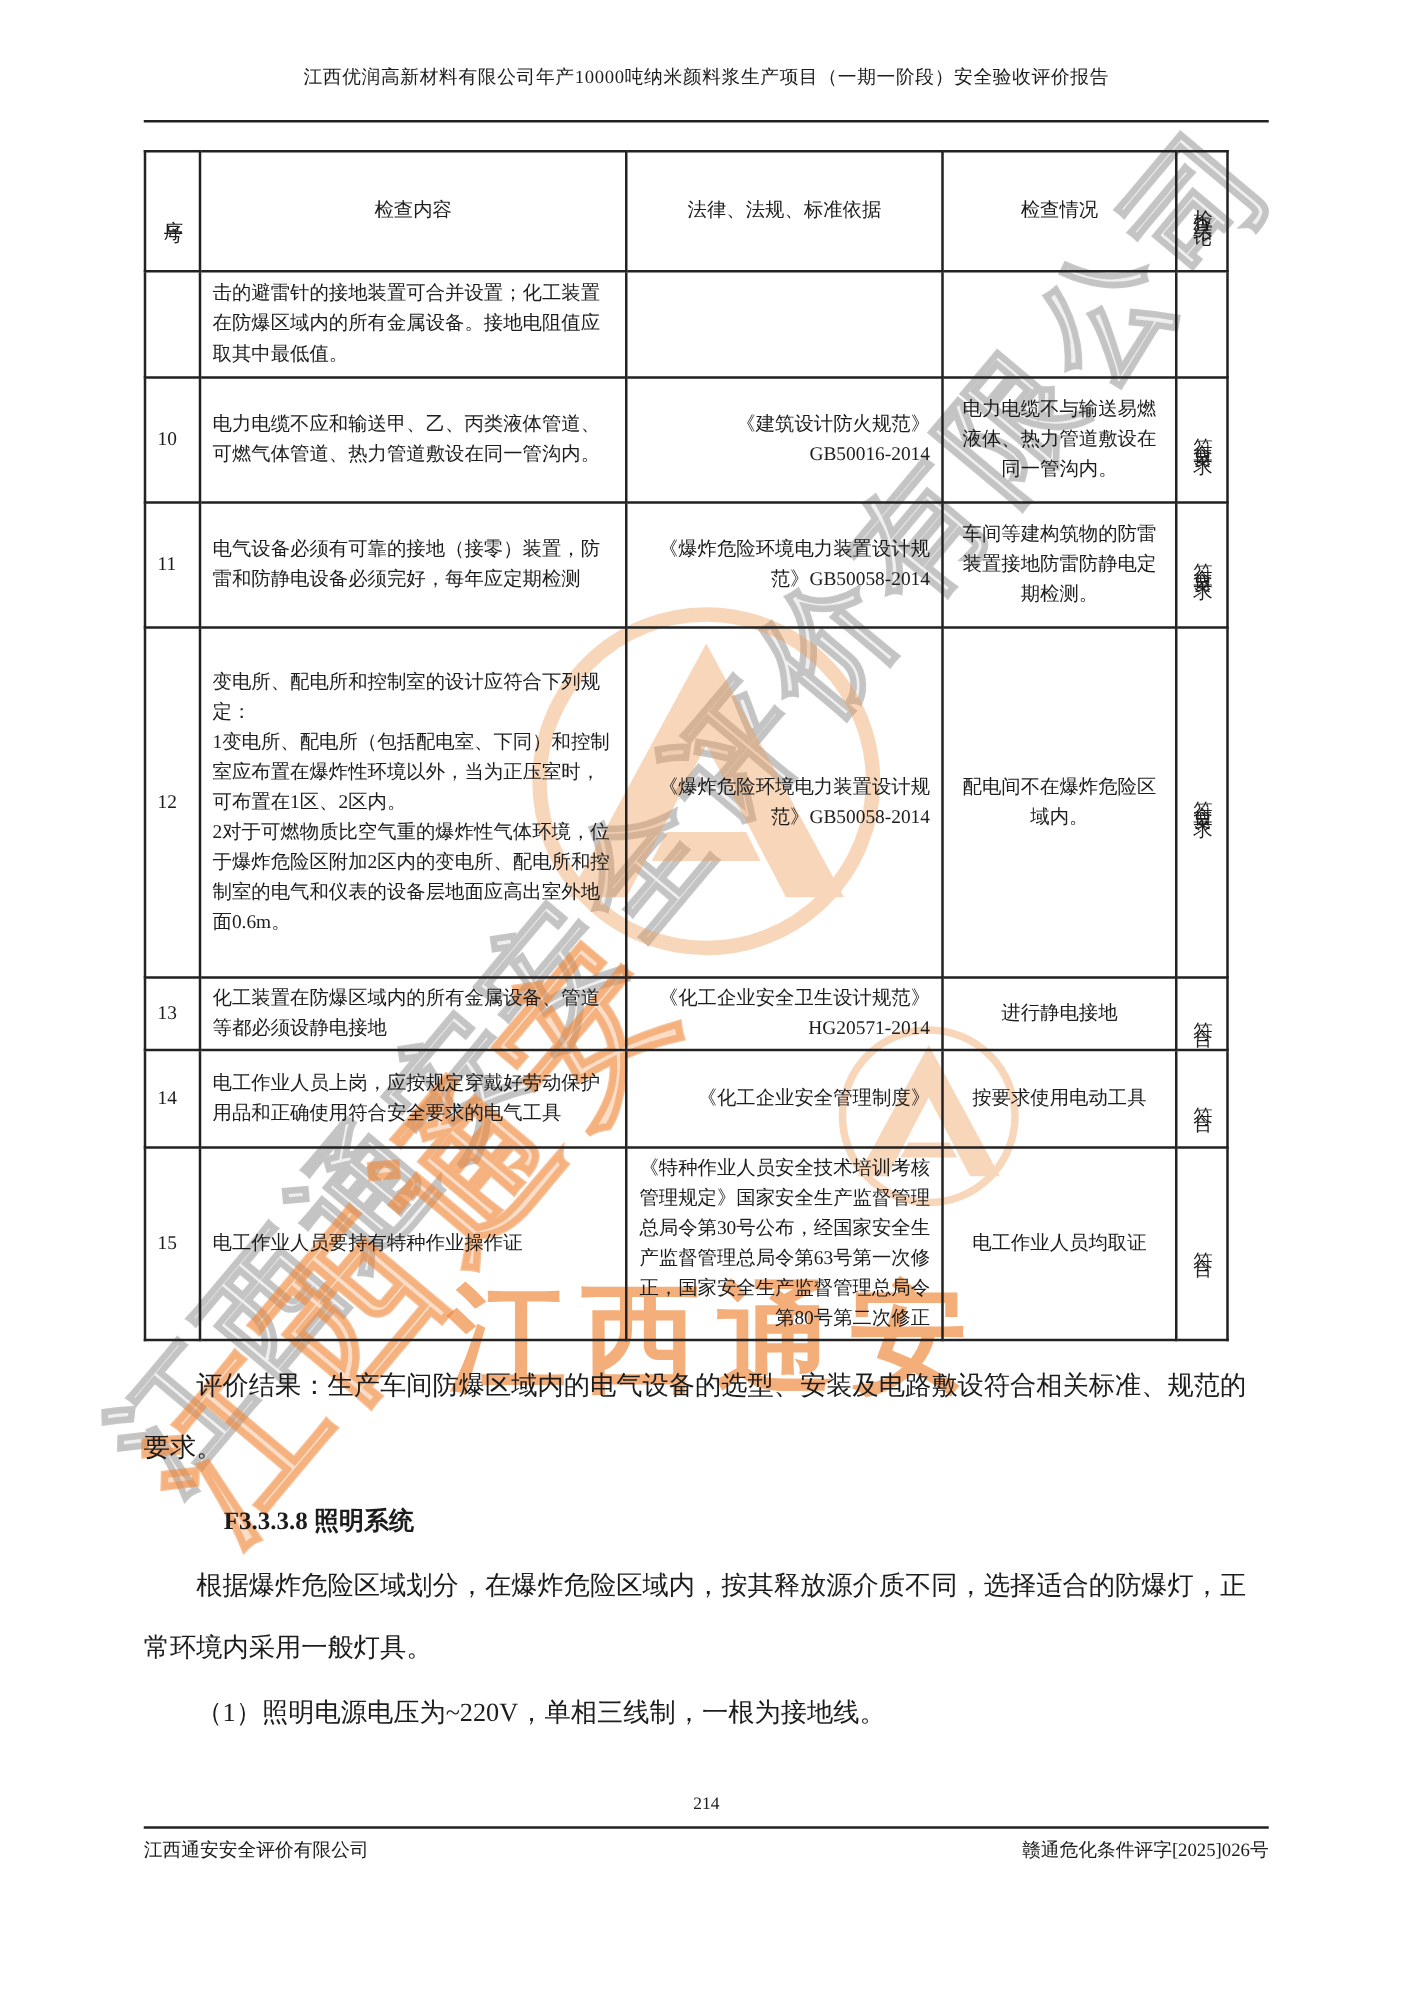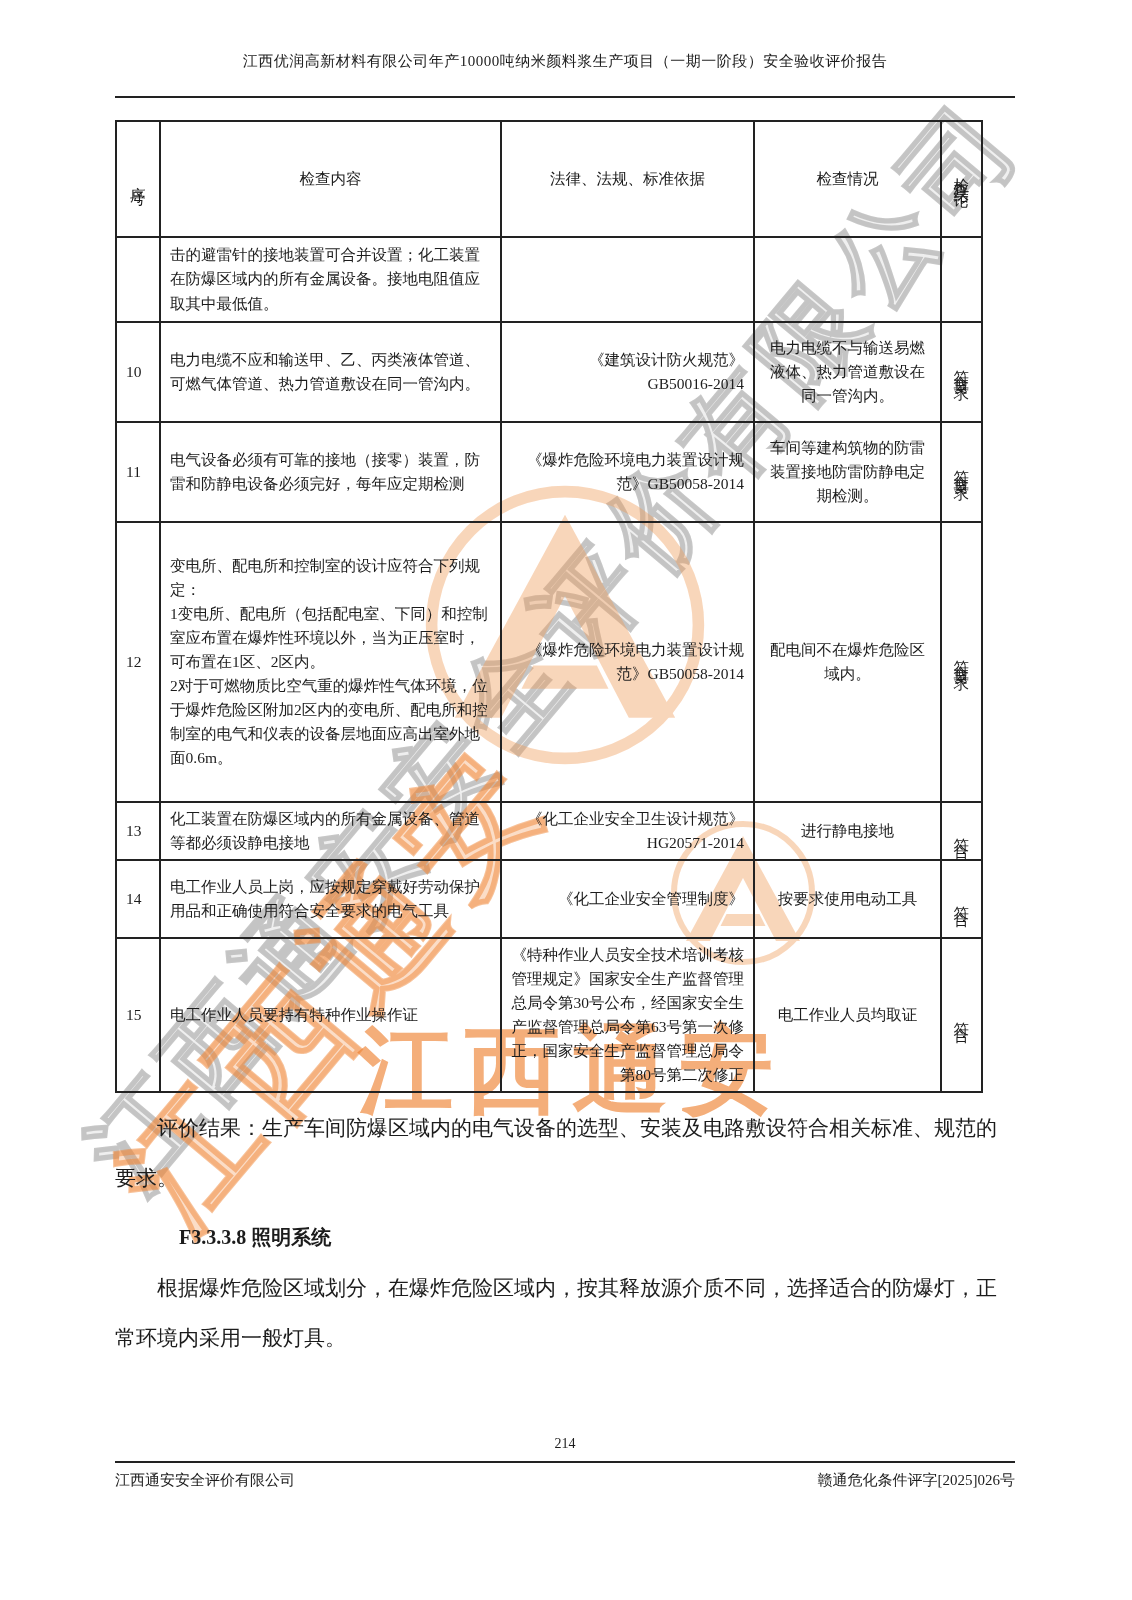--- a/index.html
+++ b/index.html
@@ -41,21 +41,21 @@
   }
 
   table.report-table {
     width:866px; border-collapse:collapse; margin-top:22px;
     font-size:15.5px; line-height:1.55; table-layout:fixed;
   }
   .report-table th, .report-table td {
     border:2px solid #222; padding:4px 9px; vertical-align:middle;
     font-weight:normal;
   }
-  .report-table thead th { text-align:center; height:116px;border-radius:16px; }
+  .report-table thead th { text-align:center; height:96px;border-radius:16px; }
   .c-no { text-align:left; }
   .c-content { text-align:left; white-space:pre-line; }
   .c-basis { text-align:right; white-space:pre-line; }
   .c-situation { text-align:center; white-space:pre-line; }
   .c-conclusion { text-align:center; padding:4px 2px; }
   .vtext {
     writing-mode:vertical-rl; text-orientation:upright;
     display:inline-block; letter-spacing:5px; line-height:1;
   }
   .r0 td{height:85px} .r1 td{height:100px} .r2 td{height:100px}
@@ -171,20 +171,21 @@
           <td class="c-situation">电工作业人员均取证</td>
           <td class="c-conclusion"><span class="vtext">符合</span></td>
         </tr>
       </tbody>
     </table>
 
     <div class="body-text">
       <p>评价结果：生产车间防爆区域内的电气设备的选型、安装及电路敷设符合相关标准、规范的要求。</p>
       <div class="section-heading">F3.3.3.8 照明系统</div>
       <p class="para">根据爆炸危险区域划分，在爆炸危险区域内，按其释放源介质不同，选择适合的防爆灯，正常环境内采用一般灯具。</p>
+      <p class="para">（1）照明电源电压为~220V，单相三线制，一根为接地线。</p>
     </div>
 
   </div>
 
   <div class="footer">
     <div class="pagenum">214</div>
     <div class="footer-line">
       <span>江西通安安全评价有限公司</span>
       <span>赣通危化条件评字[2025]026号</span>
     </div>

